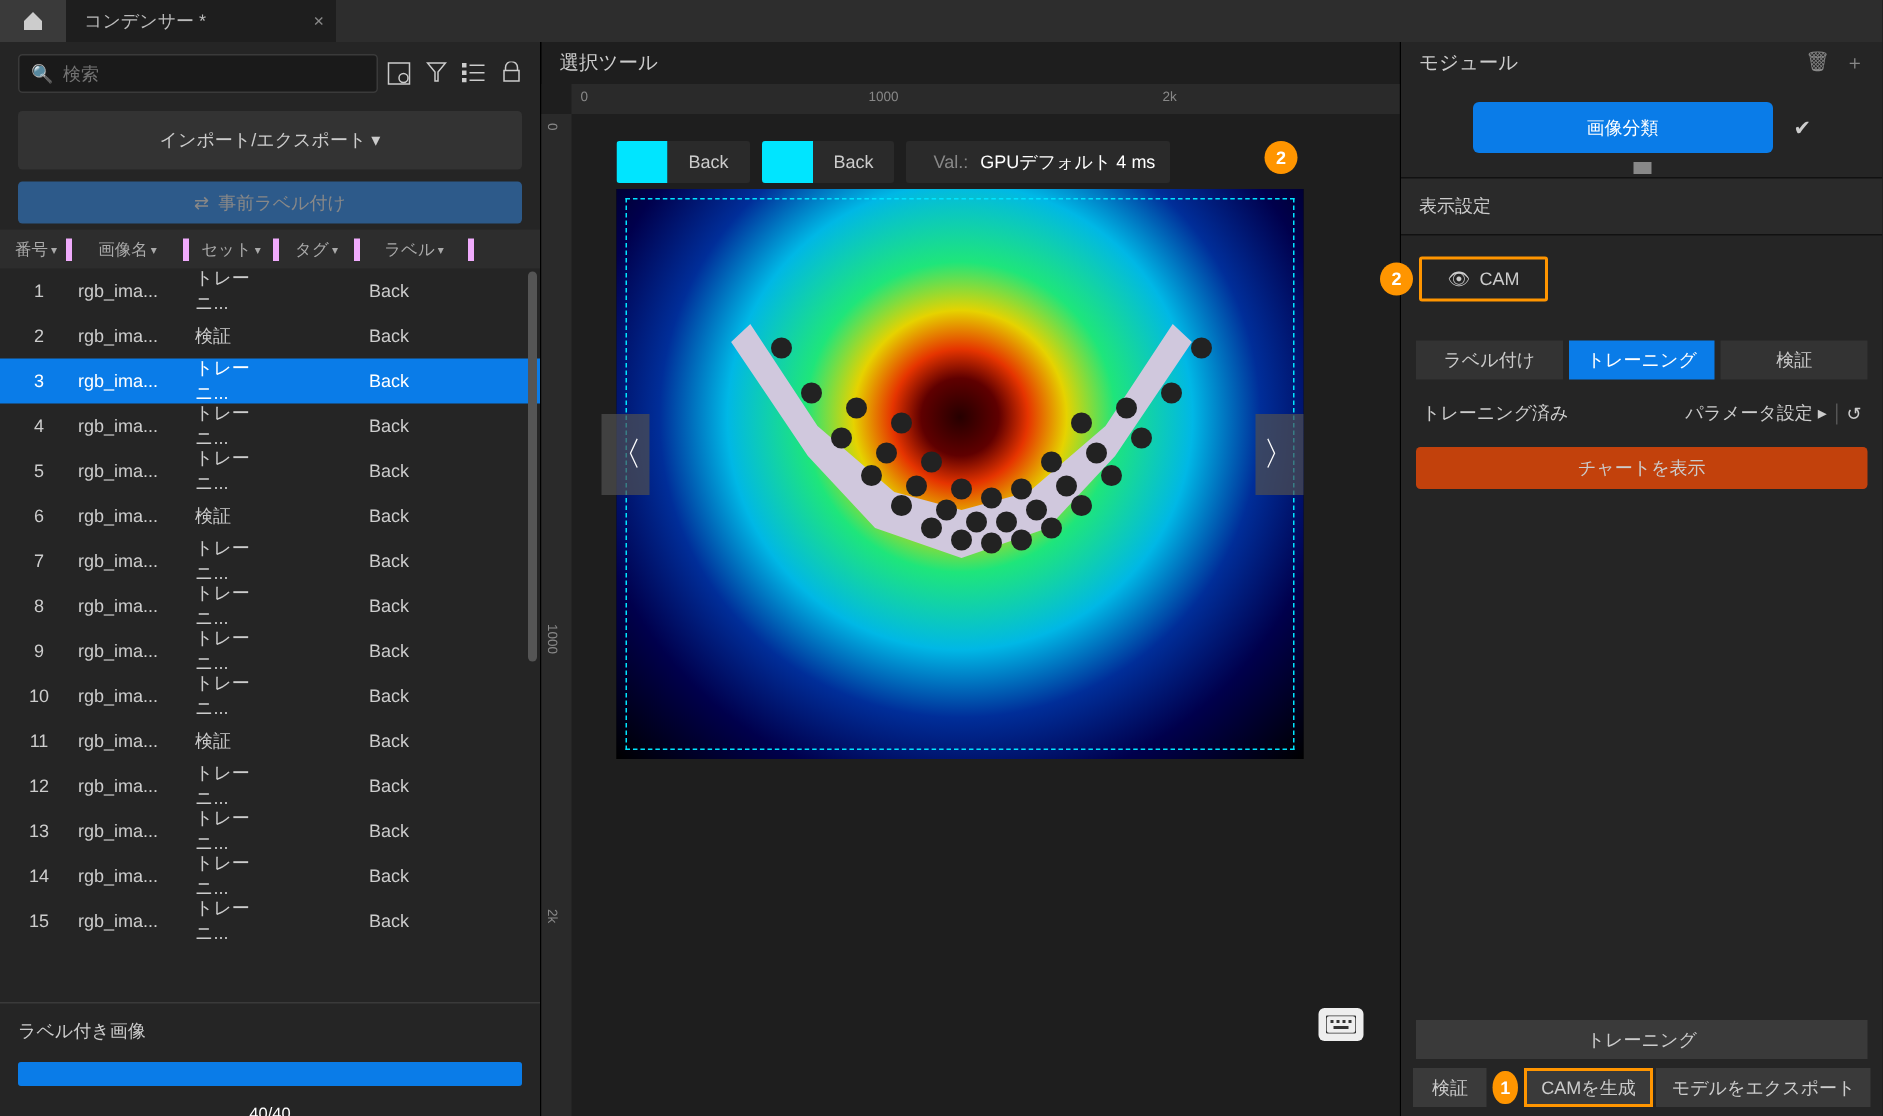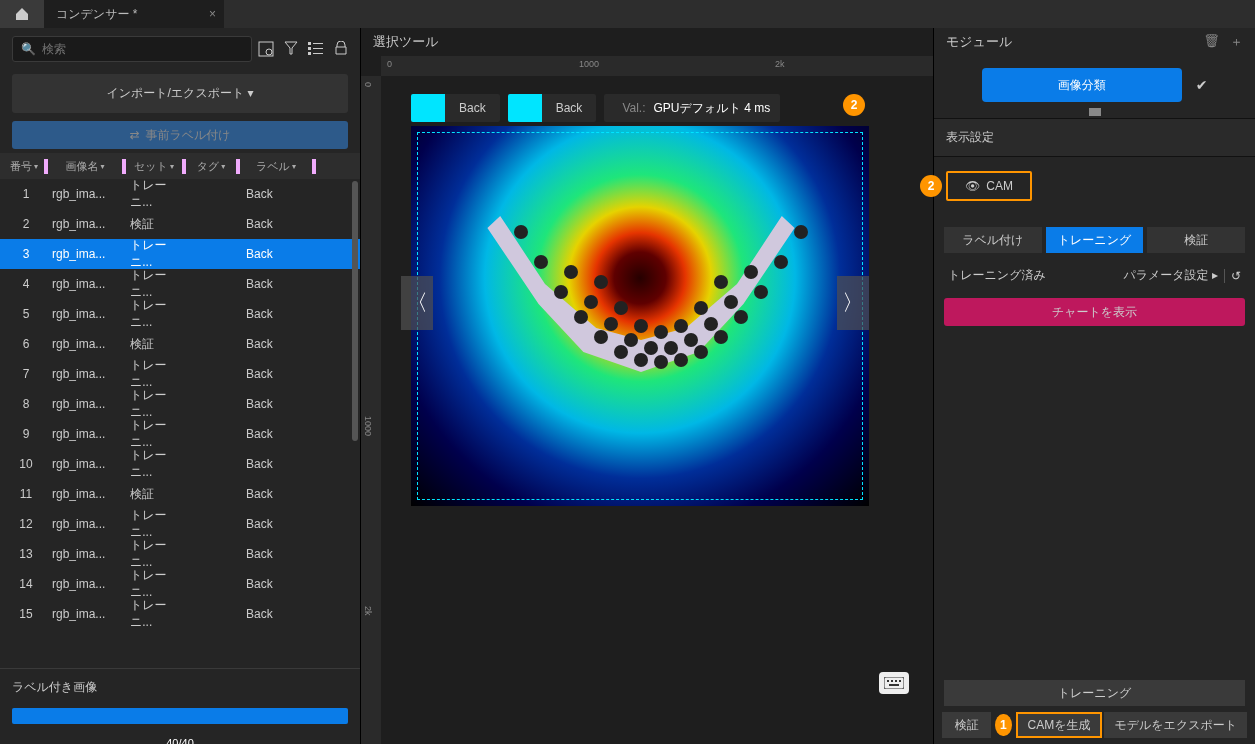--- a/index.html
+++ b/index.html
@@ -72,21 +72,21 @@
 .connector div{width: 12px; height: 8px; background: #888;}
 .section-title { padding: 10px 12px; color: #ccc; border-top: 1px solid #111; border-bottom: 1px solid #111; background: #2a2a2a;}
 .cam-btn { margin: 14px 12px; border: 2px solid #ff9500; height: 30px; width: 86px; display: flex; align-items: center; justify-content: center; gap: 6px; color: #ccc; border-radius: 2px;}
 .sub-tabs { display: flex; margin: 12px 10px 0 10px; gap: 4px;}
 .sub-tab { flex: 1; height: 26px; background: #333; display: flex; align-items: center; justify-content: center; color: #ccc; font-size: 12px;}
 .sub-tab.active { background: #0a7ce8; color: #fff;}
 .train-info-row { display: flex; justify-content: space-between; padding: 14px 14px; align-items: center; color: #ccc;}
 .param-link { display: flex; align-items: center; gap: 6px;}
 .param-link-sep { width: 1px; height: 14px; background: #555;}
 .btn-row { display: flex; gap: 8px; padding: 0 10px 10px 10px;}
-.gray-btn { flex: 1; height: 28px; background: #be185d; border-radius: 3px; display: flex; align-items: center; justify-content: center; color: #ccc;}
+.gray-btn { flex: 1; height: 28px; background: #c2410c; border-radius: 3px; display: flex; align-items: center; justify-content: center; color: #ccc;}
 .info-title-bar { height: 28px; background: #333; margin: 4px 10px; display: flex; align-items: center; justify-content: center; color: #ccc;}
 .spacer { flex: 1; }
 .bottom-section { padding: 0 0 6px 0;}
 .train-btn { margin: 6px 10px; height: 26px; background: #3a3a3a; display: flex; align-items: center; justify-content: center; color: #ccc;}
 .bottom-row { display: flex; padding: 0 8px; gap: 2px; align-items: center;}
 .bottom-btn { height: 26px; background: #3a3a3a; display: flex; align-items: center; justify-content: center; color: #ccc; padding: 0 10px; font-size: 12px; white-space: nowrap;}
 .bottom-btn.highlight { border: 2px solid #ff9500; background: #3a3a3a; }
 svg { display: block; }
 </style>
 </head>

